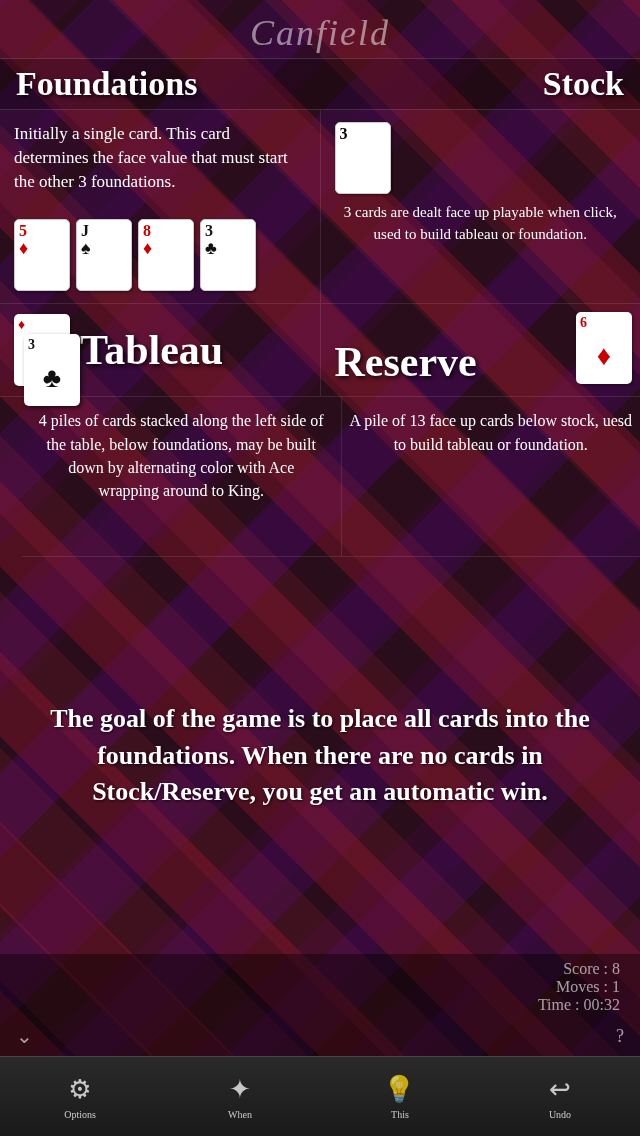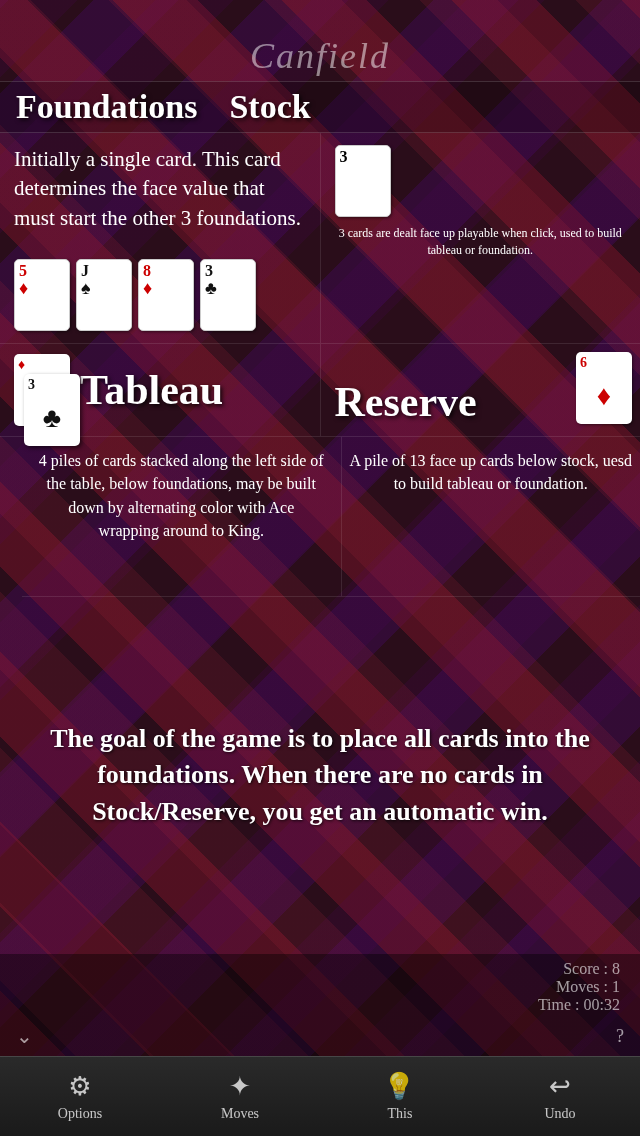--- a/index.html
+++ b/index.html
@@ -79,27 +79,26 @@
 
     
     .header-title {
       text-align: center;
       font-size: 36px;
       font-style: italic;
       color: rgba(255,255,255,0.5);
       font-family: 'Palatino Linotype', Palatino, serif;
       padding: 12px 0 4px;
       letter-spacing: 2px;
-      margin-top: 23px;
     }
 
     
     .section-headers {
       display: flex;
-      justify-content: flex-start;
+      justify-content: space-between;
       padding: 0 16px;
       background: rgba(0,0,0,0.2);
       border-top: 1px solid rgba(255,255,255,0.15);
       border-bottom: 1px solid rgba(255,255,255,0.15);
       gap: 32px;
     }
 
     .section-header {
       font-size: 34px;
       font-weight: bold;
@@ -116,21 +115,21 @@
       border-bottom: 1px solid rgba(255,255,255,0.1);
     }
 
     .foundations-info {
       flex: 1;
       padding: 12px 14px;
       border-right: 1px solid rgba(255,255,255,0.1);
     }
 
     .foundations-text {
-      font-size: 21px;
+      font-size: 17px;
       color: white;
       line-height: 1.4;
       font-family: Georgia, serif;
       margin-bottom: 26px;
     }
 
     .card-row {
       display: flex;
       gap: 6px;
       margin-top: 8px;
@@ -190,21 +189,21 @@
       display: flex;
       align-items: flex-start;
       justify-content: flex-start;
       padding: 3px 4px;
       font-size: 18px;
       font-weight: bold;
       box-shadow: 1px 1px 3px rgba(0,0,0,0.5);
     }
 
     .stock-text {
-      font-size: 12px;
+      font-size: 15px;
       color: white;
       line-height: 1.45;
       font-family: Georgia, serif;
       text-align: center;
     }
 
     
     .mid-headers {
       display: flex;
       padding: 0 0;
@@ -390,21 +389,21 @@
       gap: 4px;
       flex: 1;
     }
 
     .nav-icon {
       font-size: 26px;
       color: rgba(255,255,255,0.75);
     }
 
     .nav-label {
-      font-size: 14px;
+      font-size: 10px;
       color: rgba(255,255,255,0.75);
       font-family: Georgia, serif;
     }
   </style>
 </head>
 <body>
 
 <div class="bg-pattern">
   <div class="diamond-overlay"></div>
 </div>
@@ -504,21 +503,21 @@
     <span class="question-mark">?</span>
   </div>
 
   <div class="bottom-nav">
     <div class="nav-item">
       <span class="nav-icon">⚙</span>
       <span class="nav-label">Options</span>
     </div>
     <div class="nav-item">
       <span class="nav-icon">✦</span>
-      <span class="nav-label">Moves</span>
+      <span class="nav-label">When</span>
     </div>
     <div class="nav-item">
       <span class="nav-icon">💡</span>
       <span class="nav-label">This</span>
     </div>
     <div class="nav-item">
       <span class="nav-icon">↩</span>
       <span class="nav-label">Undo</span>
     </div>
   </div>

